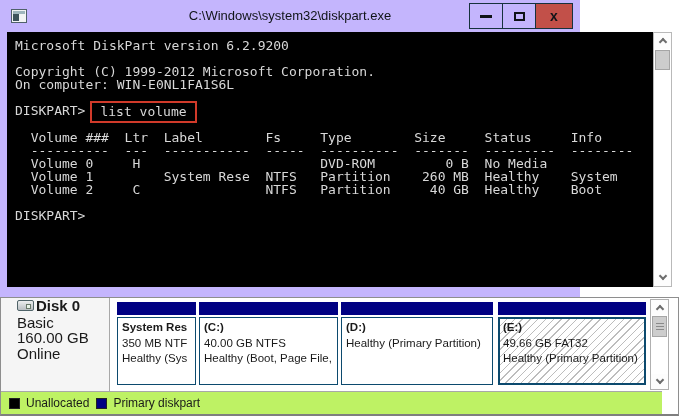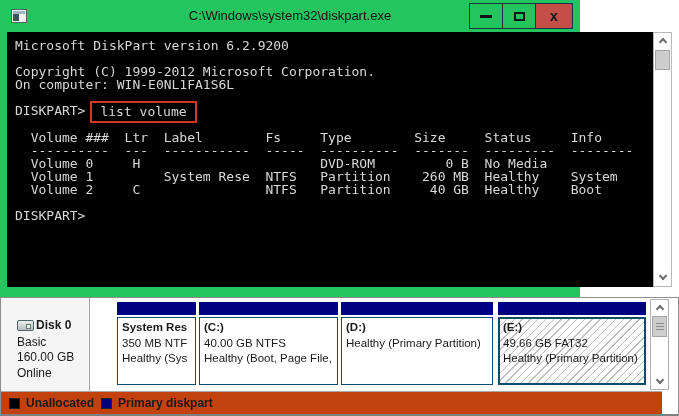--- a/index.html
+++ b/index.html
@@ -1,20 +1,20 @@
 <!DOCTYPE html>
 <html><head>
 <meta charset="utf-8">
 <style>
   html,body{margin:0;padding:0;background:#dcdcdc;}
   *{box-sizing:border-box;}
   .stage{position:relative;width:679px;height:416px;font-family:"Liberation Sans",sans-serif;overflow:hidden;background:#fff;}
 
   
-  .console-window{position:absolute;left:0;top:0;width:580px;height:297px;background:#22c55e;}
+  .console-window{position:absolute;left:0;top:0;width:580px;height:297px;background:#c4b5fd;}
   .titlebar{position:absolute;left:0;top:0;width:100%;height:32px;}
   .app-icon{position:absolute;left:11px;top:9px;width:16px;height:14px;background:#f2f4f4;border:1px solid #50616a;}
   .app-icon::before{content:"";position:absolute;left:1px;top:1px;bottom:1px;width:6px;background:#3e545c;}
   .app-icon::after{content:"";position:absolute;left:1px;top:1px;right:1px;height:3px;background:#9fb6bd;}
   .win-title{position:absolute;left:0;right:0;top:8px;text-align:center;font-size:13px;color:#101418;}
   .caption-buttons{position:absolute;top:3px;right:7px;display:flex;}
   .cap-btn{width:34px;height:26px;border:1px solid #17323d;margin-left:-1px;display:flex;align-items:center;justify-content:center;background:transparent;cursor:default;}
   .cap-btn.close{width:38px;background:#C25049;}
   .min-glyph{display:block;width:12px;height:3px;background:#101418;}
   .max-glyph{display:block;width:11px;height:9px;border:2px solid #101418;background:transparent;}
@@ -28,39 +28,39 @@
   .sb-btn{position:absolute;left:0;width:17px;height:16px;background:#fdfdfd;display:flex;align-items:flex-start;justify-content:center;}
   .sb-btn.top{top:0;}
   .sb-btn.bottom{bottom:0;}
   .chev{display:block;width:6px;height:6px;border-left:2px solid #6d6d6d;border-top:2px solid #6d6d6d;}
   .chev.up{transform:rotate(45deg);margin-top:6px;}
   .chev.down{transform:rotate(225deg);margin-top:3px;}
   .sb-thumb{position:absolute;left:1px;top:17px;width:15px;height:20px;background:#cdcdcd;border:1px solid #a6a6a6;}
 
   
   .disk-section{position:absolute;left:0;top:297px;width:679px;height:119px;background:#ffffff;border:1px solid #8e8e8e;border-bottom:2px solid #7f7f7f;}
-  .disk-info{position:absolute;left:0;top:0;width:89px;height:93px;background:#f5f5f5;border-right:1px solid #a8a8a8;padding:20px 0 0 16px;font-size:12px;color:#1a1a1a;line-height:15.5px;}
+  .disk-info{position:absolute;left:0;top:0;width:109px;height:93px;background:#f5f5f5;border-right:1px solid #a8a8a8;padding:0 0 0 16px;font-size:15px;color:#1a1a1a;line-height:15.5px;}
   .disk-title-row{display:flex;align-items:center;margin-bottom:1px;}
   .disk-icon{display:inline-block;width:17px;height:11px;border:1px solid #4f6368;background:linear-gradient(#eceeee,#b9bec2);border-radius:2px;margin-right:2px;position:relative;}
   .disk-icon::after{content:"";position:absolute;right:2px;top:3px;width:3px;height:3px;background:#e8f3e8;border:1px solid #6a7a6a;}
   .disk-name{font-weight:bold;}
 
   .disk-graphics{position:absolute;left:0;top:0;width:649px;height:93px;}
   .part{position:absolute;top:4px;height:87px;}
   .band{height:13px;background:#000082;}
   .pbody{margin-top:2px;height:68px;background:#ffffff;border:1px solid #0c4a6e;padding:2px 4px;overflow:hidden;white-space:nowrap;font-size:11.5px;line-height:15.5px;color:#1a1a1a;}
   .pname{font-weight:bold;}
   .part.hatched .pbody{background-image:repeating-linear-gradient(135deg,#ffffff 0px,#ffffff 4.5px,#bdbdbd 4.5px,#bdbdbd 5.5px);border-width:2px;padding:1px 3px;}
 
   .disk-scrollbar{position:absolute;left:649px;top:1px;width:19px;height:91px;background:#ffffff;border:1px solid #b0b0b0;}
   .disk-scrollbar .sb-btn{width:17px;height:15px;}
   .disk-scrollbar .sb-thumb{top:16px;height:21px;display:flex;align-items:center;justify-content:center;}
   .grip{display:block;width:8px;height:1px;background:#8a8a8a;box-shadow:0 3px 0 #8a8a8a,0 -3px 0 #8a8a8a;}
 
-  .legend{position:absolute;left:0;right:16px;top:93px;height:23px;background:#c2410c;border-top:1px solid #a8a8a8;display:flex;align-items:center;padding-left:8px;font-size:12px;color:#1a1a1a;font-weight:bold;}
+  .legend{position:absolute;left:0;right:16px;top:93px;height:23px;background:#bef264;border-top:1px solid #a8a8a8;display:flex;align-items:center;padding-left:8px;font-size:12px;color:#1a1a1a;}
   .legend-item{display:flex;align-items:center;margin-right:7px;}
   .swatch{display:inline-block;width:11px;height:11px;margin-right:6px;border:1px solid #222;}
 </style>
 </head>
 <body>
 
 <div class="stage">
 
   <div class="console-window">
     <div class="titlebar">

